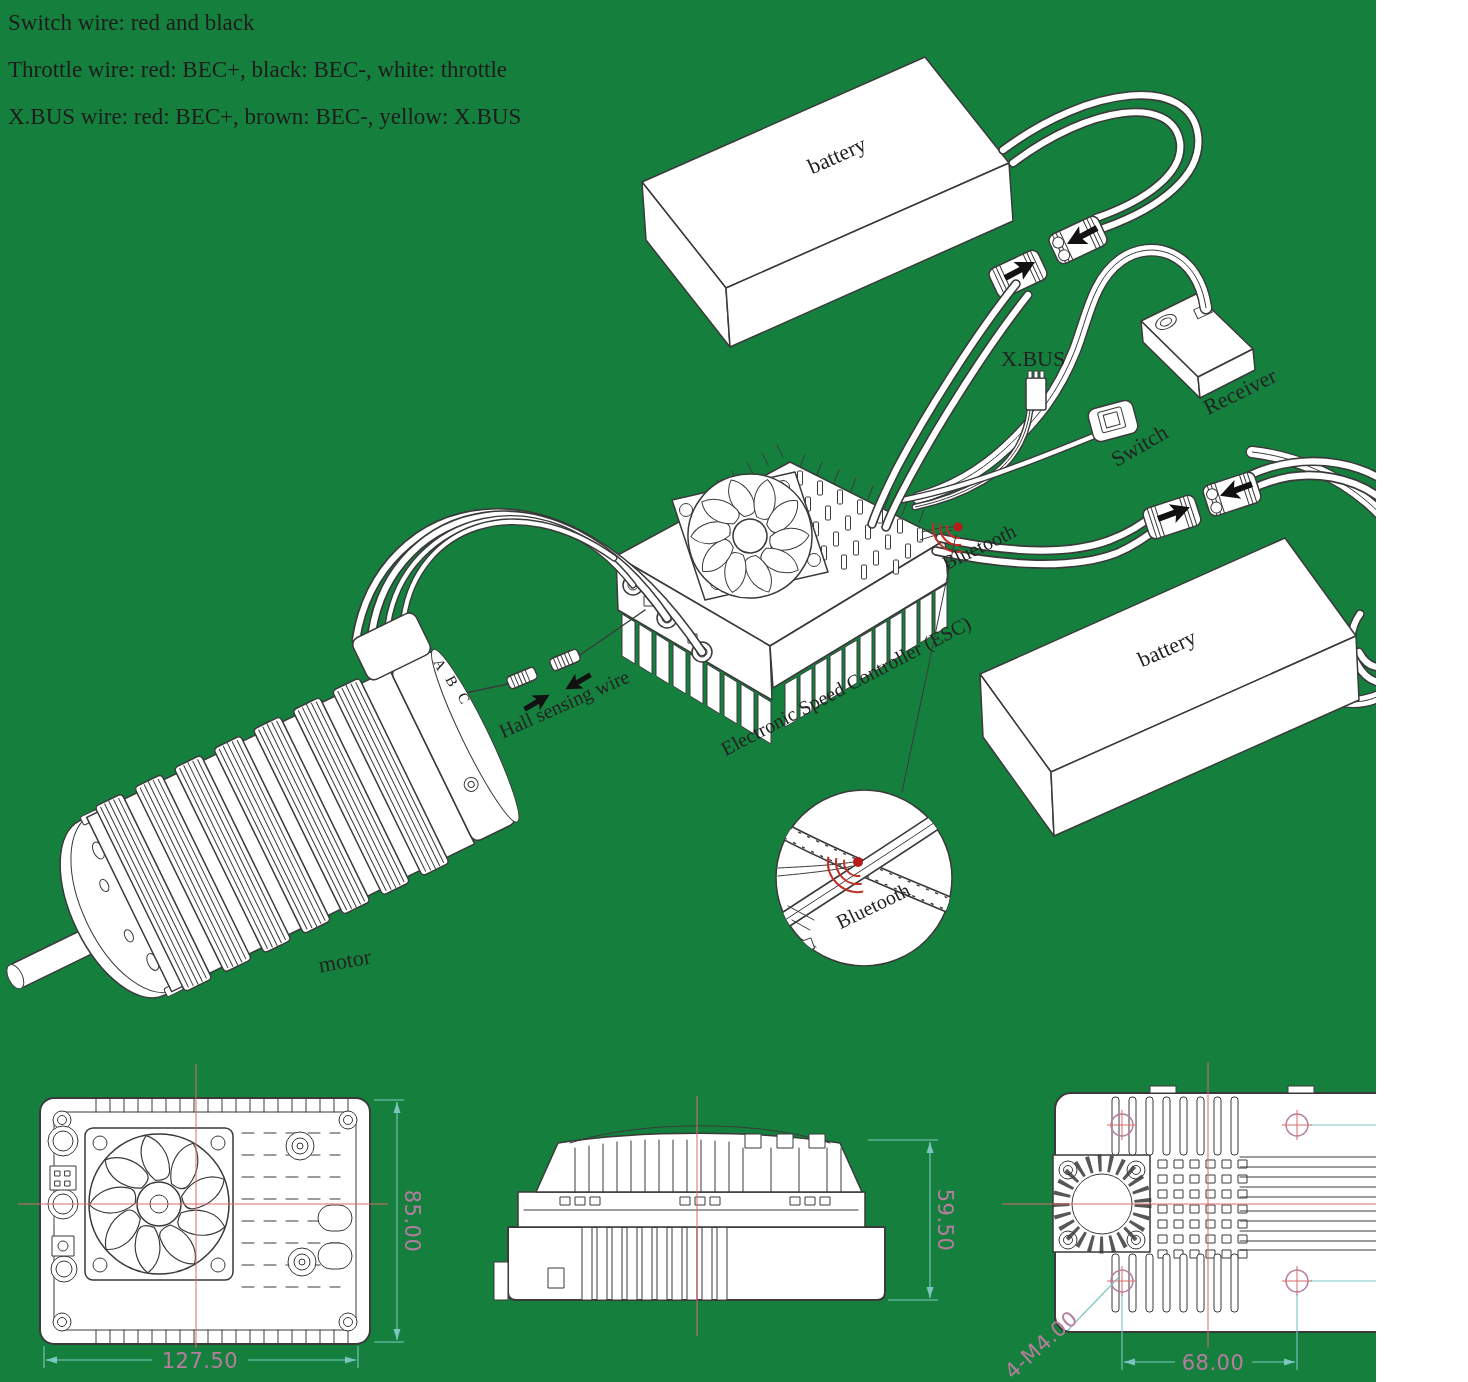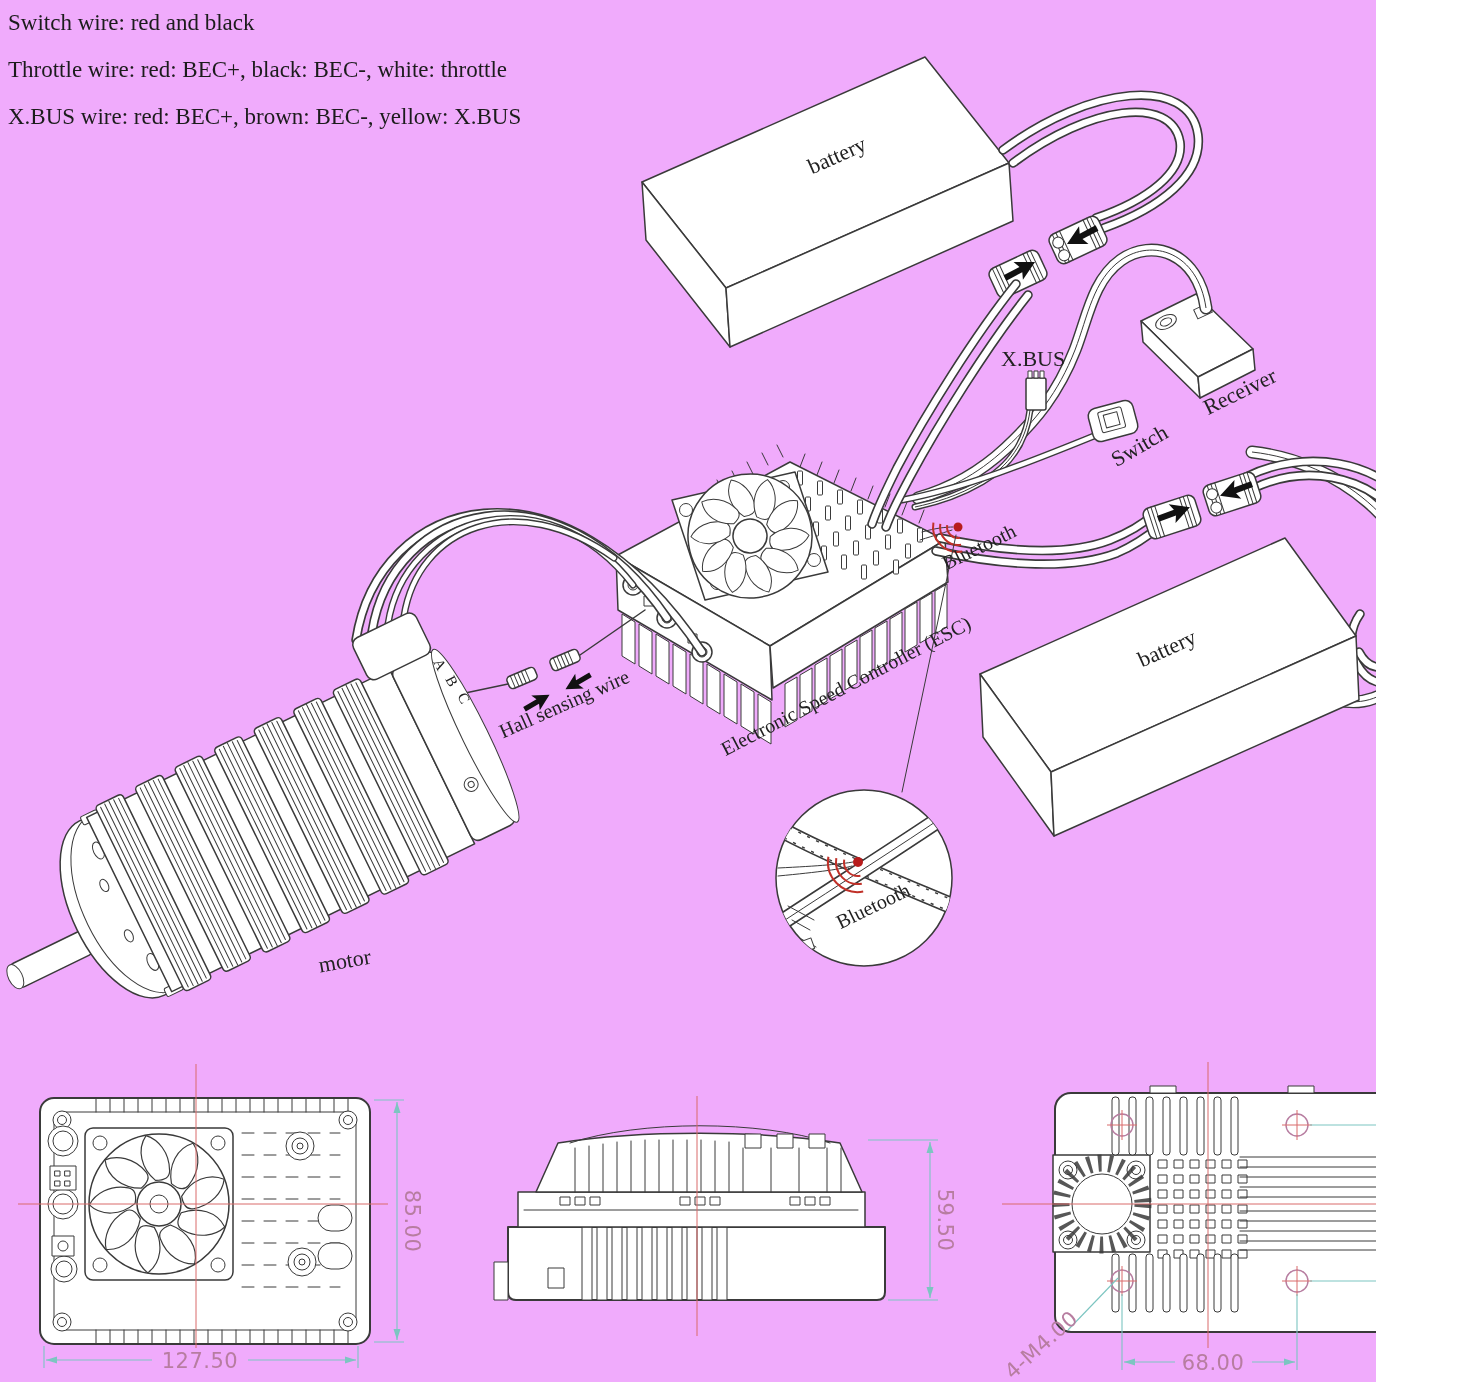--- a/index.html
+++ b/index.html
@@ -1,16 +1,16 @@
 <!DOCTYPE html>
 <html><head>
 <meta charset="utf-8">
 <style>
   html,body{margin:0;padding:0;background:#ffffff;}
-  .stage{position:relative;width:1376px;height:1382px;background:#f0abfc;overflow:hidden;text-align:right;}
+  .stage{position:relative;width:1376px;height:1382px;background:#15803d;overflow:hidden;text-align:right;}
   svg{display:block;}
   
   .ln  {fill:none;stroke:#3a3a3a;stroke-width:1.5;stroke-linecap:round;stroke-linejoin:round;}
   .lnf {fill:#ffffff;stroke:#3a3a3a;stroke-width:1.5;stroke-linejoin:round;}
   .thin{stroke-width:1;}
   .w2  {stroke-width:2;}
   
   .tubeO{fill:none;stroke:#3a3a3a;stroke-width:9.5;stroke-linecap:round;}
   .tubeI{fill:none;stroke:#ffffff;stroke-width:6.2;stroke-linecap:round;}
   .wireO{fill:none;stroke:#3a3a3a;stroke-width:7;stroke-linecap:round;}

